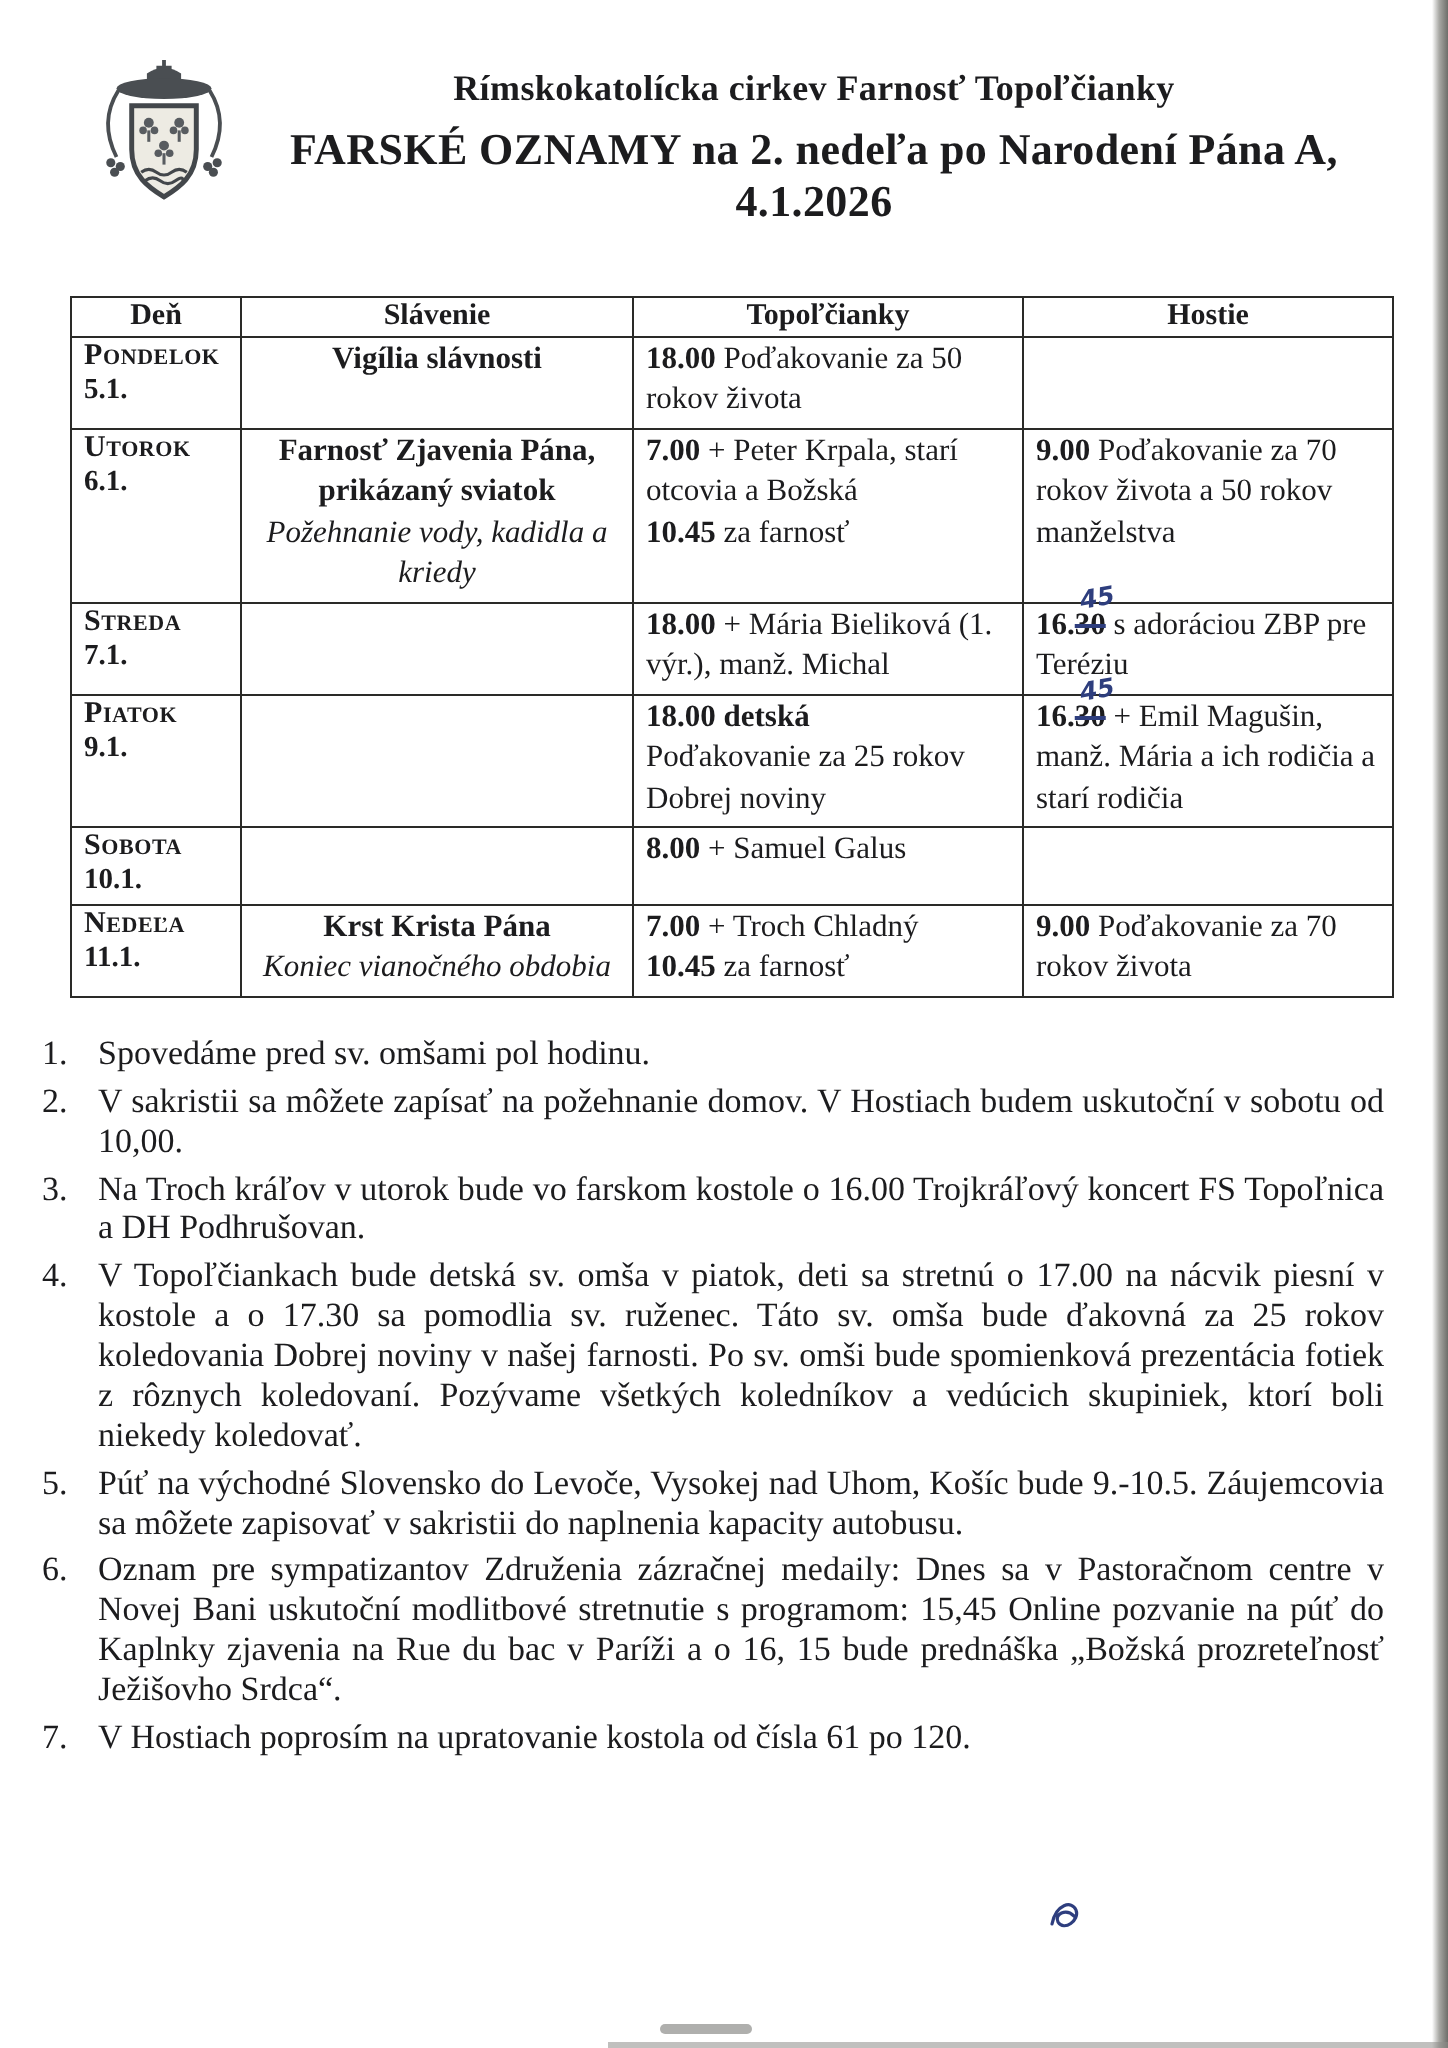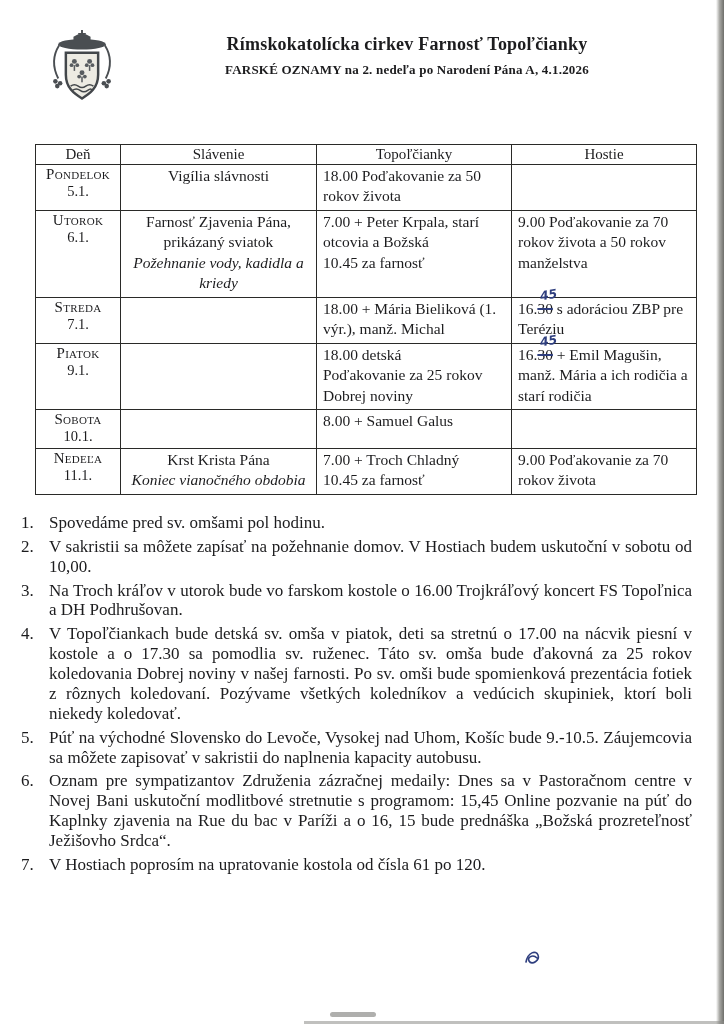--- a/index.html
+++ b/index.html
@@ -23,39 +23,39 @@
   }
   .scan-smudge{
     position:absolute;left:330px;top:1012px;width:46px;height:5px;
     background:#7a7a76;border-radius:3px;opacity:.6;
   }
   
   .header{display:flex;align-items:flex-start;padding:28px 30px 0 44px;}
   .crest{flex:none;width:76px;height:82px;}
   .titles{flex:1;text-align:center;padding-top:6px;}
   .title1{font-weight:bold;font-size:18px;letter-spacing:.2px;}
-  .title2{font-weight:bold;font-size:13px;margin-top:7px;letter-spacing:.2px;}
+  .title2{font-weight:bold;font-size:22px;margin-top:7px;letter-spacing:.2px;}
   
   table.schedule{
     margin:34px 0 0 35px;width:661px;
     border-collapse:collapse;table-layout:fixed;
   }
   .schedule th,.schedule td{
     border:1.6px solid #2a2a28;
     vertical-align:top;
     padding:1px 6px 3px 6px;
   }
-  .schedule th{font-size:15px;font-weight:normal;text-align:center;padding:1px 2px;}
-  .daycell{text-align:center;font-weight:normal;}
+  .schedule th{font-size:15px;font-weight:bold;text-align:center;padding:1px 2px;}
+  .daycell{font-weight:bold;}
   .dayname{font-variant:small-caps;font-size:15px;letter-spacing:.3px;}
   .daydate{font-size:14.5px;}
   .cell{font-size:15.5px;line-height:1.32;}
   .slaveniecell{text-align:center;}
   .line{min-height:1em;}
-  .s-b{font-weight:normal;margin-top:38px;}
+  .s-b{font-weight:bold;margin-top:38px;}
   .s-r{font-weight:normal;}
   .s-i{font-style:italic;font-weight:normal;}
   .strikewrap{position:relative;display:inline-block;}
   .struck{text-decoration:line-through;text-decoration-color:#2e3e7e;text-decoration-thickness:2px;}
   .hand{
     position:absolute;left:3px;top:-12px;
     font-family:"DejaVu Sans",sans-serif;font-style:italic;font-weight:600;
     font-size:12.5px;color:#2e3e7e;transform:rotate(-10deg);
     pointer-events:none;white-space:nowrap;
   }

